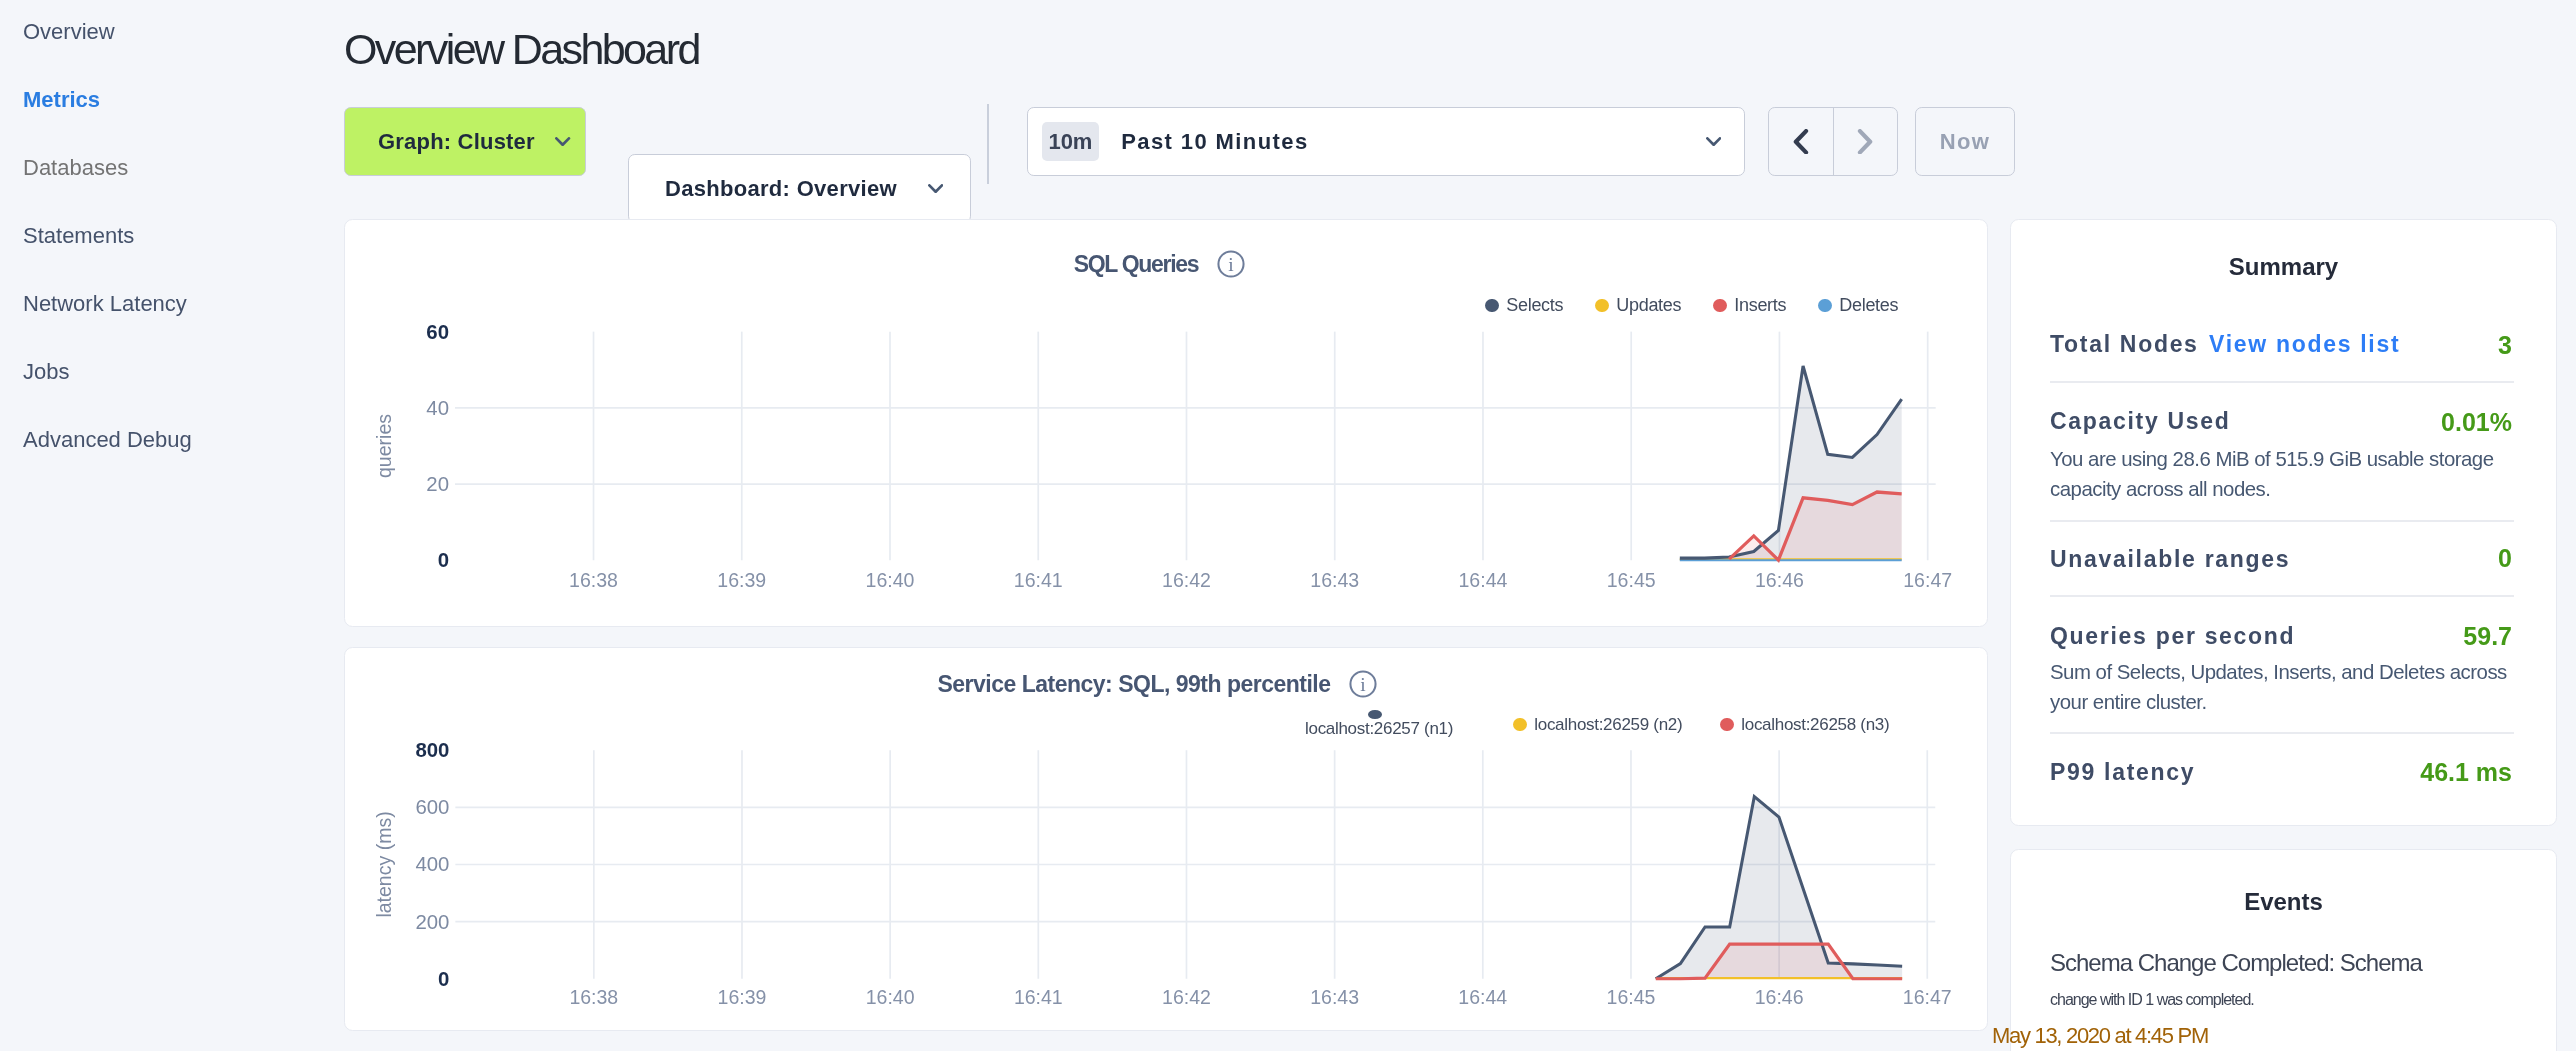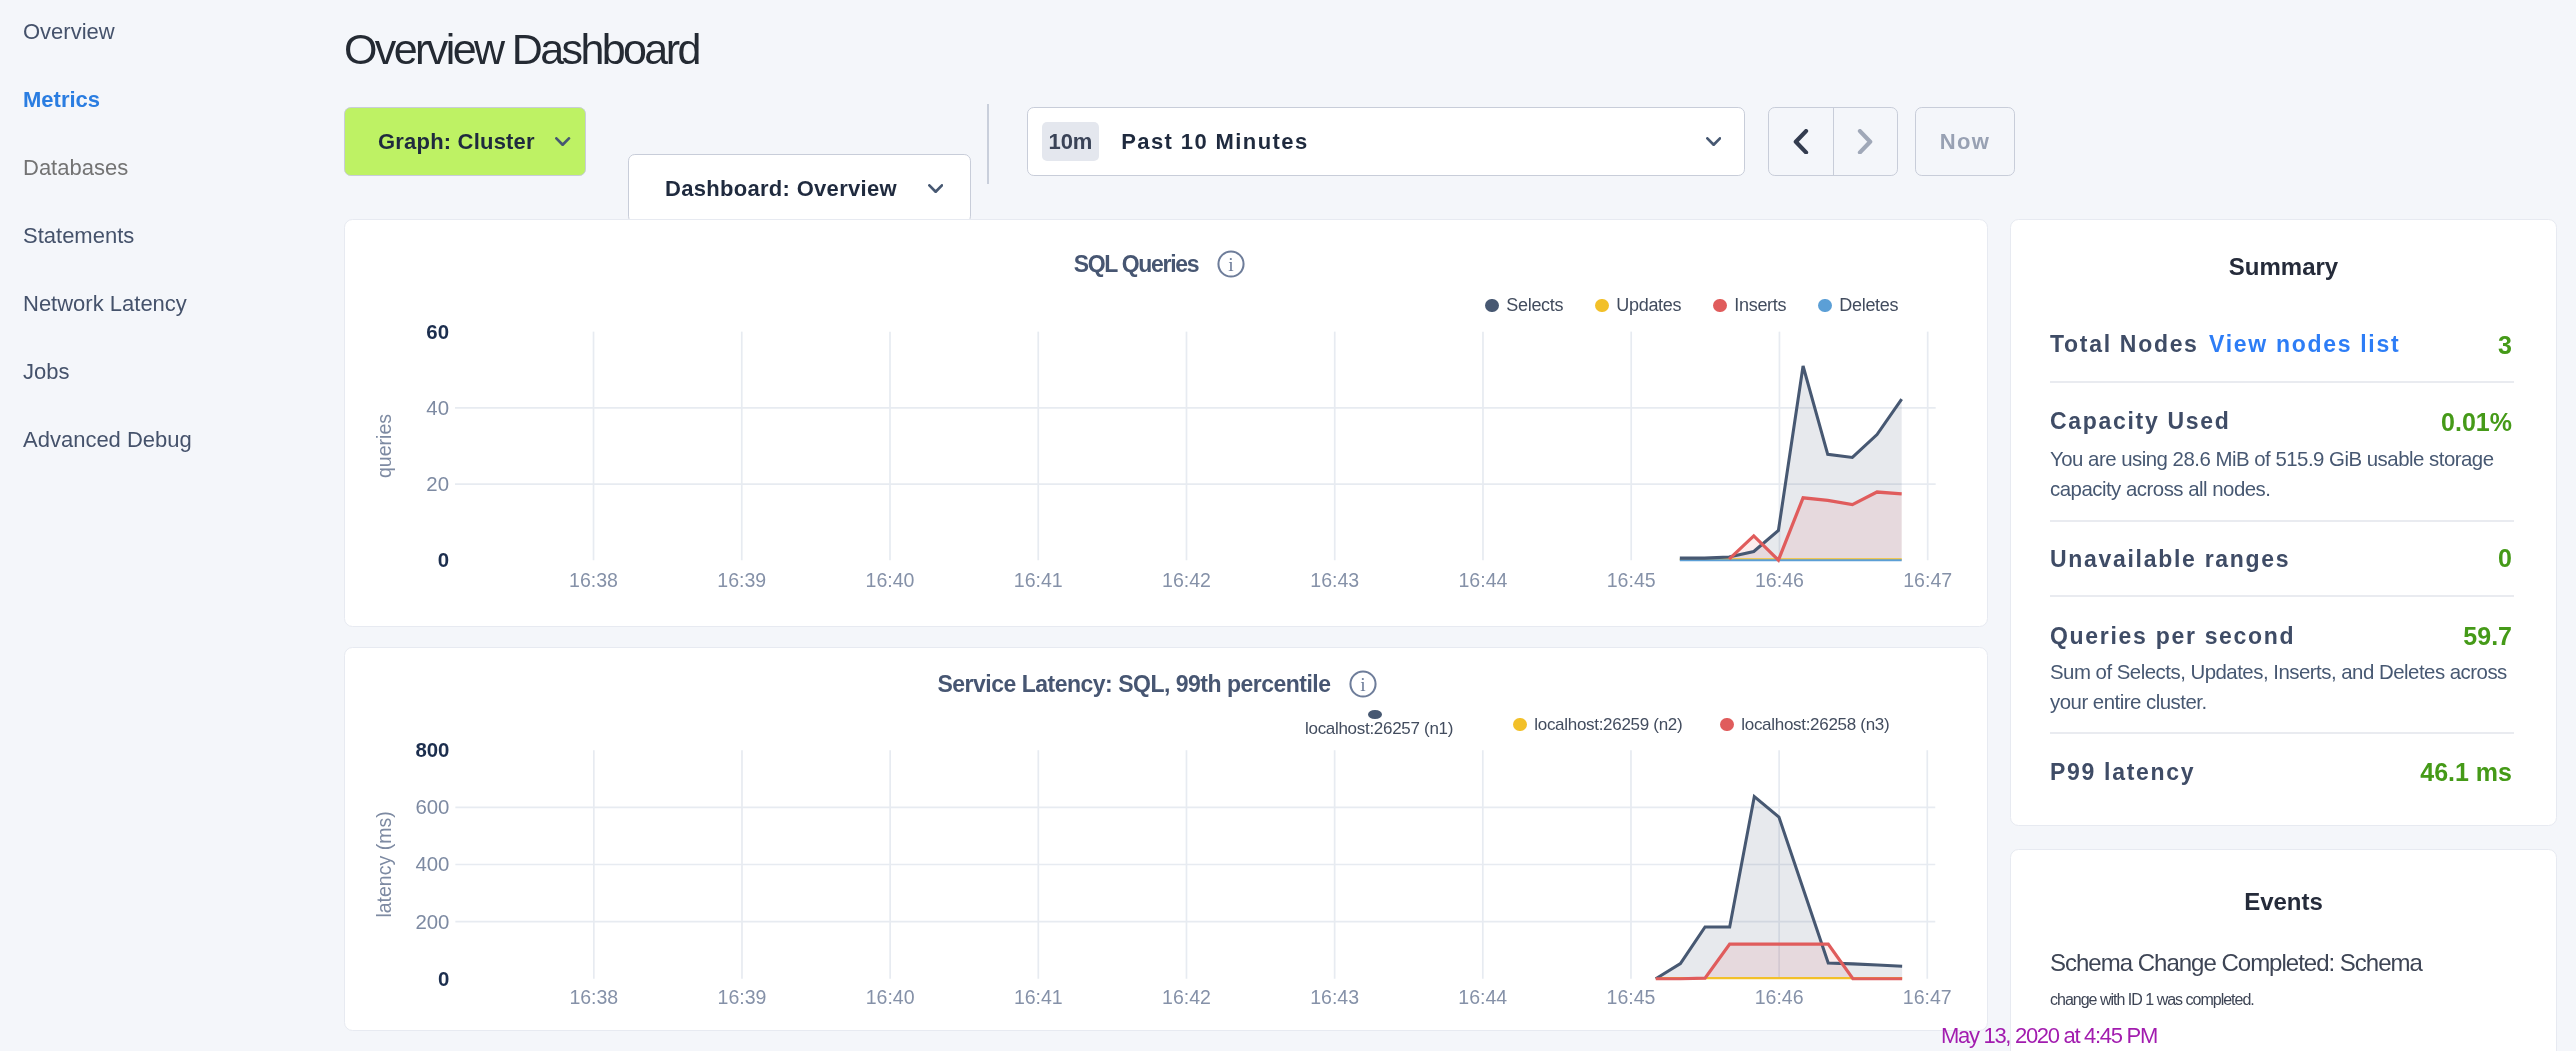--- a/index.html
+++ b/index.html
@@ -193,14 +193,14 @@
 <div style="position:absolute;left:2050px;top:687px;font-size:20.4px;line-height:30px;color:#475872;font-weight:normal;white-space:nowrap;letter-spacing:-0.5px;">your entire cluster.</div>
 <div style="position:absolute;left:2050px;top:732px;width:464px;height:1.7px;background:#e9ebf0"></div>
 <div style="position:absolute;left:2050px;top:759px;font-size:23px;line-height:27px;color:#3f4c66;font-weight:bold;white-space:nowrap;letter-spacing:1.7px;">P99 latency</div>
 <div style="position:absolute;right:64px;top:757px;font-size:25px;line-height:30px;color:#459a18;font-weight:bold;white-space:nowrap;margin-left:8px;">46.1 ms</div>
 <div style="position:absolute;left:2010px;top:849px;width:547px;height:255px;background:#fff;border:1.7px solid #e7eaf1;border-radius:8.5px;box-sizing:border-box"></div>
 <div style="position:absolute;left:2010px;top:887px;font-size:24px;line-height:29px;color:#252b3a;font-weight:bold;white-space:nowrap;width:547px;">
     <div style="width:100%;text-align:center">Events</div>
   </div>
 <div style="position:absolute;left:2050px;top:944px;font-size:24px;line-height:37px;color:#3e4555;font-weight:normal;white-space:nowrap;letter-spacing:-1px;">Schema Change Completed: Schema</div>
 <div style="position:absolute;left:2050px;top:981px;font-size:16px;line-height:37px;color:#3e4555;font-weight:normal;white-space:nowrap;letter-spacing:-1px;">change with ID 1 was completed.</div>
-<div style="position:absolute;left:1941px;top:1021px;font-size:22px;line-height:29px;color:#a21caf;font-weight:normal;white-space:nowrap;letter-spacing:-1.3px;">May 13, 2020 at 4:45 PM</div>
+<div style="position:absolute;left:1992px;top:1021px;font-size:22px;line-height:29px;color:#a16207;font-weight:normal;white-space:nowrap;letter-spacing:-1.3px;">May 13, 2020 at 4:45 PM</div>
 
 
 </body></html>

